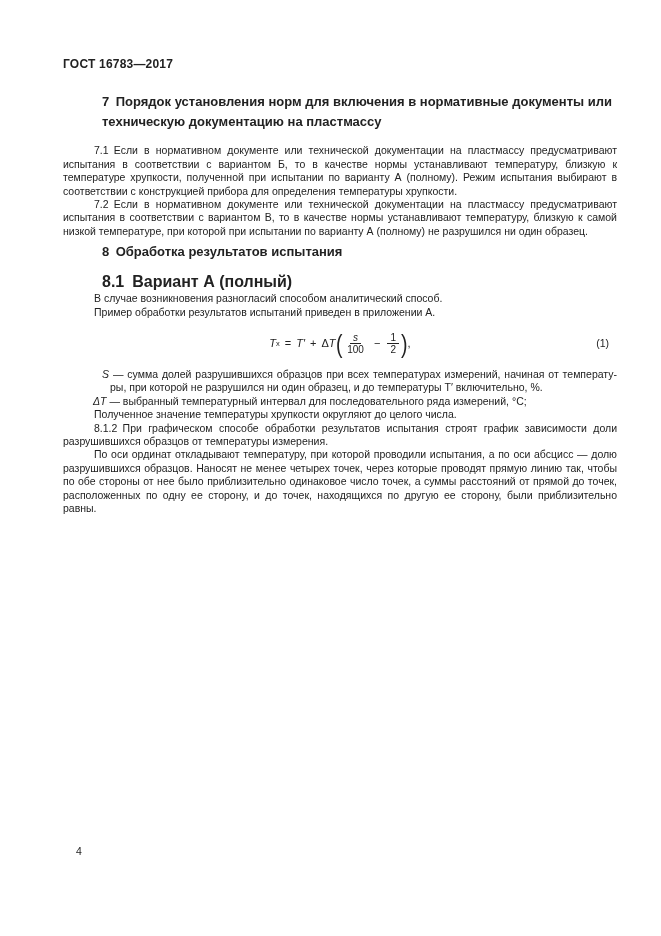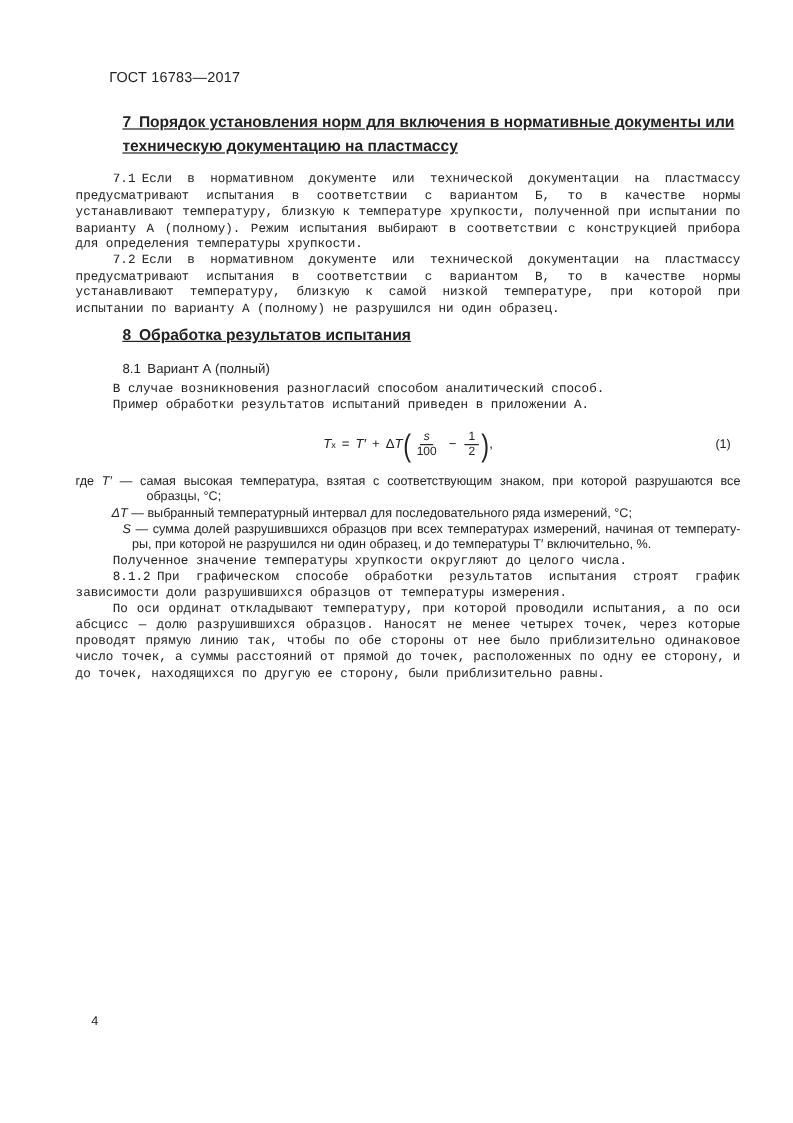--- a/index.html
+++ b/index.html
@@ -10,32 +10,32 @@
     background:#ffffff;
     color:#222;
     font-family:"Liberation Sans", sans-serif;
     overflow:hidden;
   }
   .content{
     position:absolute;left:63px;top:58px;width:554px;
     font-size:10.5px;line-height:13.4px;
   }
   .doc-code{
-    font-weight:normal;font-size:12px;margin-left:28px;letter-spacing:.2px;
+    font-weight:bold;font-size:12px;margin-left:0;letter-spacing:.2px;
   }
   .sec-heading{
     font-weight:bold;font-size:13px;line-height:19.5px;
-    margin:21px 0 0 39px;width:514px;text-decoration:underline;
+    margin:21px 0 0 39px;width:514px;
   }
   .sec-heading.h8{margin-top:4px;}
   .sub-heading{
-    font-weight:normal;font-size:11px;margin:13px 0 4px 39px;
+    font-weight:bold;font-size:16px;margin:13px 0 4px 39px;
   }
   .para{
-    text-align:justify;text-indent:31px;margin:0;font-family:Liberation Mono, monospace;
+    text-align:justify;text-indent:31px;margin:0;
   }
   .para.first{margin-top:13px;}
   .formula-row{
     position:relative;margin:7px 0 6px 0;height:36px;
     display:flex;align-items:center;justify-content:center;
   }
   .formula{
     display:inline-flex;align-items:center;font-size:11px;
   }
   .formula .op{padding:0 5px;}
@@ -103,32 +103,28 @@
         <span class="frac">
             <span class="num">1</span>
             <span class="den">2</span>
           </span>
         <span class="paren">)</span>
         <span>,</span>
       </div>
       <span class="eq-number">(1)</span>
     </div>
 
-    <div class="def-item d1"><span>где</span>
-      <span class="var">T′</span>
+
+    <div class="def-item d3"><span class="var">S</span>
       <span>—</span>
-      <span>самая высокая температура, взятая с соответствующим знаком, при которой разрушаются все образцы, °С;</span></div>
+      <span>сумма долей разрушившихся образцов при всех температурах измерений, начиная от температу­ры, при которой не разрушился ни один образец, и до температуры T′ включительно, %.</span></div>
 
     <div class="def-item d2"><span class="var">ΔT</span>
       <span>—</span>
       <span>выбранный температурный интервал для последовательного ряда измерений, °С;</span></div>
-
-    <div class="def-item d3"><span class="var">S</span>
-      <span>—</span>
-      <span>сумма долей разрушившихся образцов при всех температурах измерений, начиная от температу­ры, при которой не разрушился ни один образец, и до температуры T′ включительно, %.</span></div>
 
     <p class="para">Полученное значение температуры хрупкости округляют до целого числа.</p>
     <p class="para">8.1.2 При графическом способе обработки результатов испытания строят график зависимости доли разрушившихся образцов от температуры измерения.</p>
     <p class="para">По оси ординат откладывают температуру, при которой проводили испытания, а по оси абсцисс — долю разрушившихся образцов. Наносят не менее четырех точек, через которые проводят прямую линию так, чтобы по обе стороны от нее было приблизительно одинаковое число точек, а суммы расстояний от прямой до точек, расположенных по одну ее сторону, и до точек, находящихся по другую ее сторону, были приблизительно равны.</p>
 
   </div>
 
   <div class="page-number">4</div>
 </div>
 

